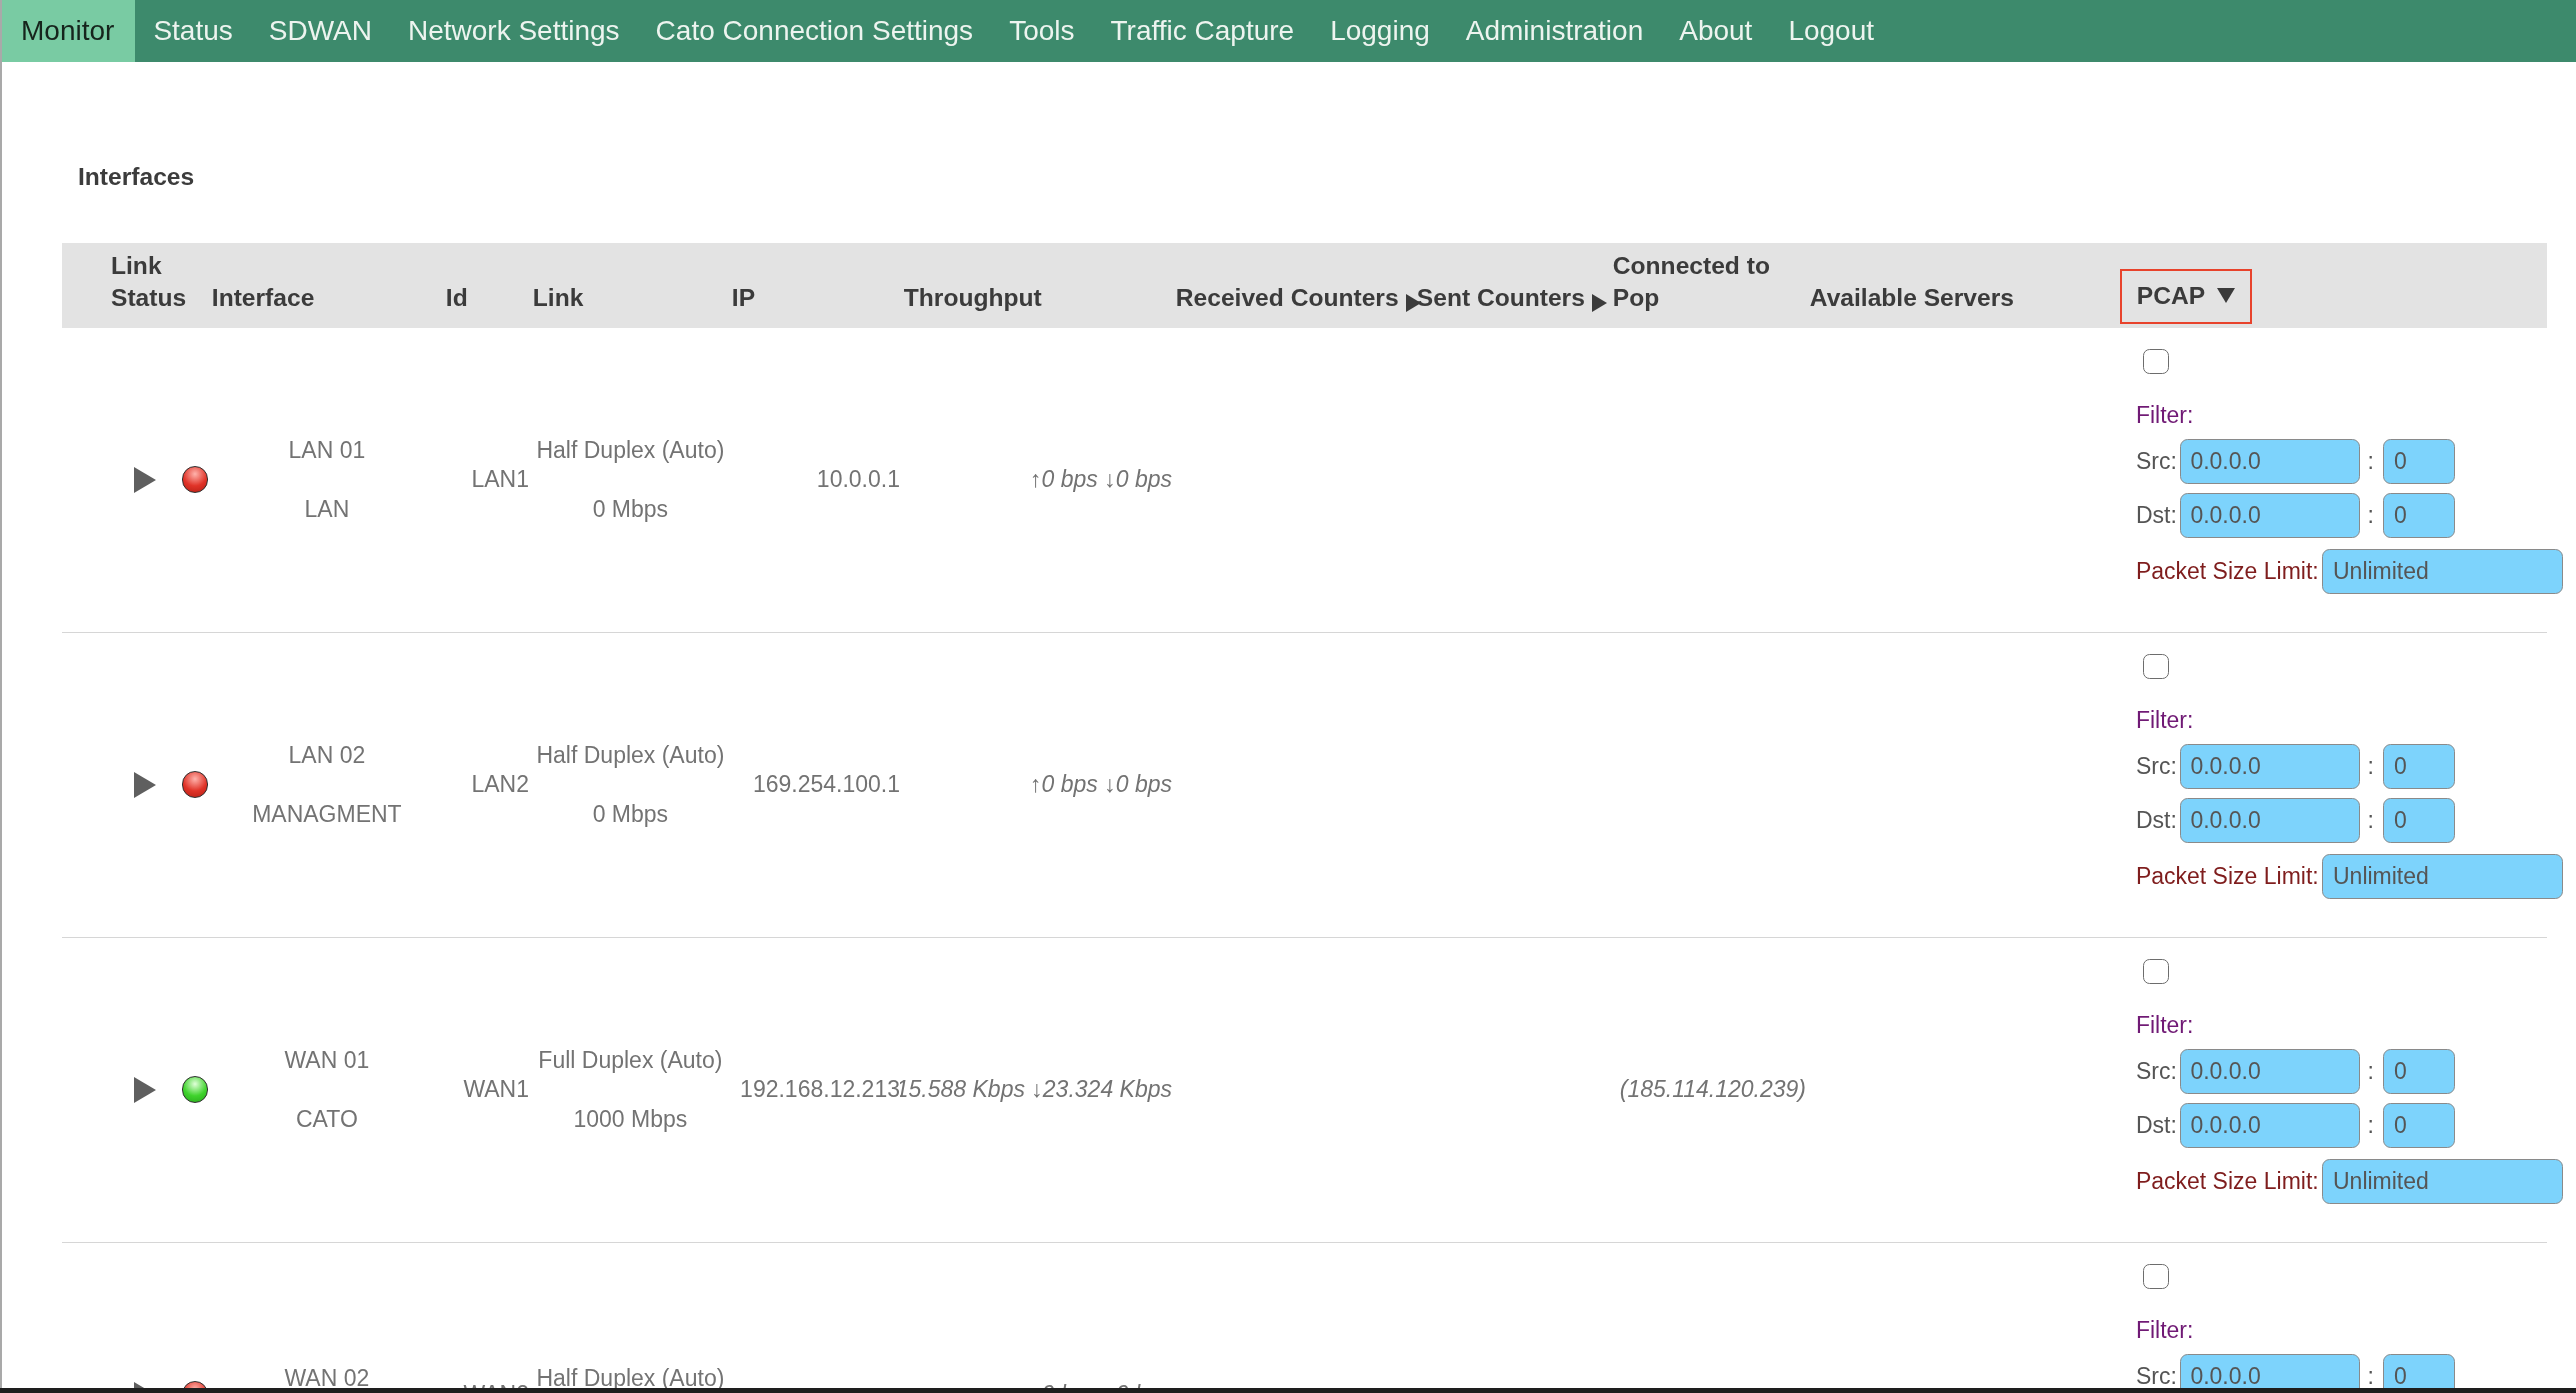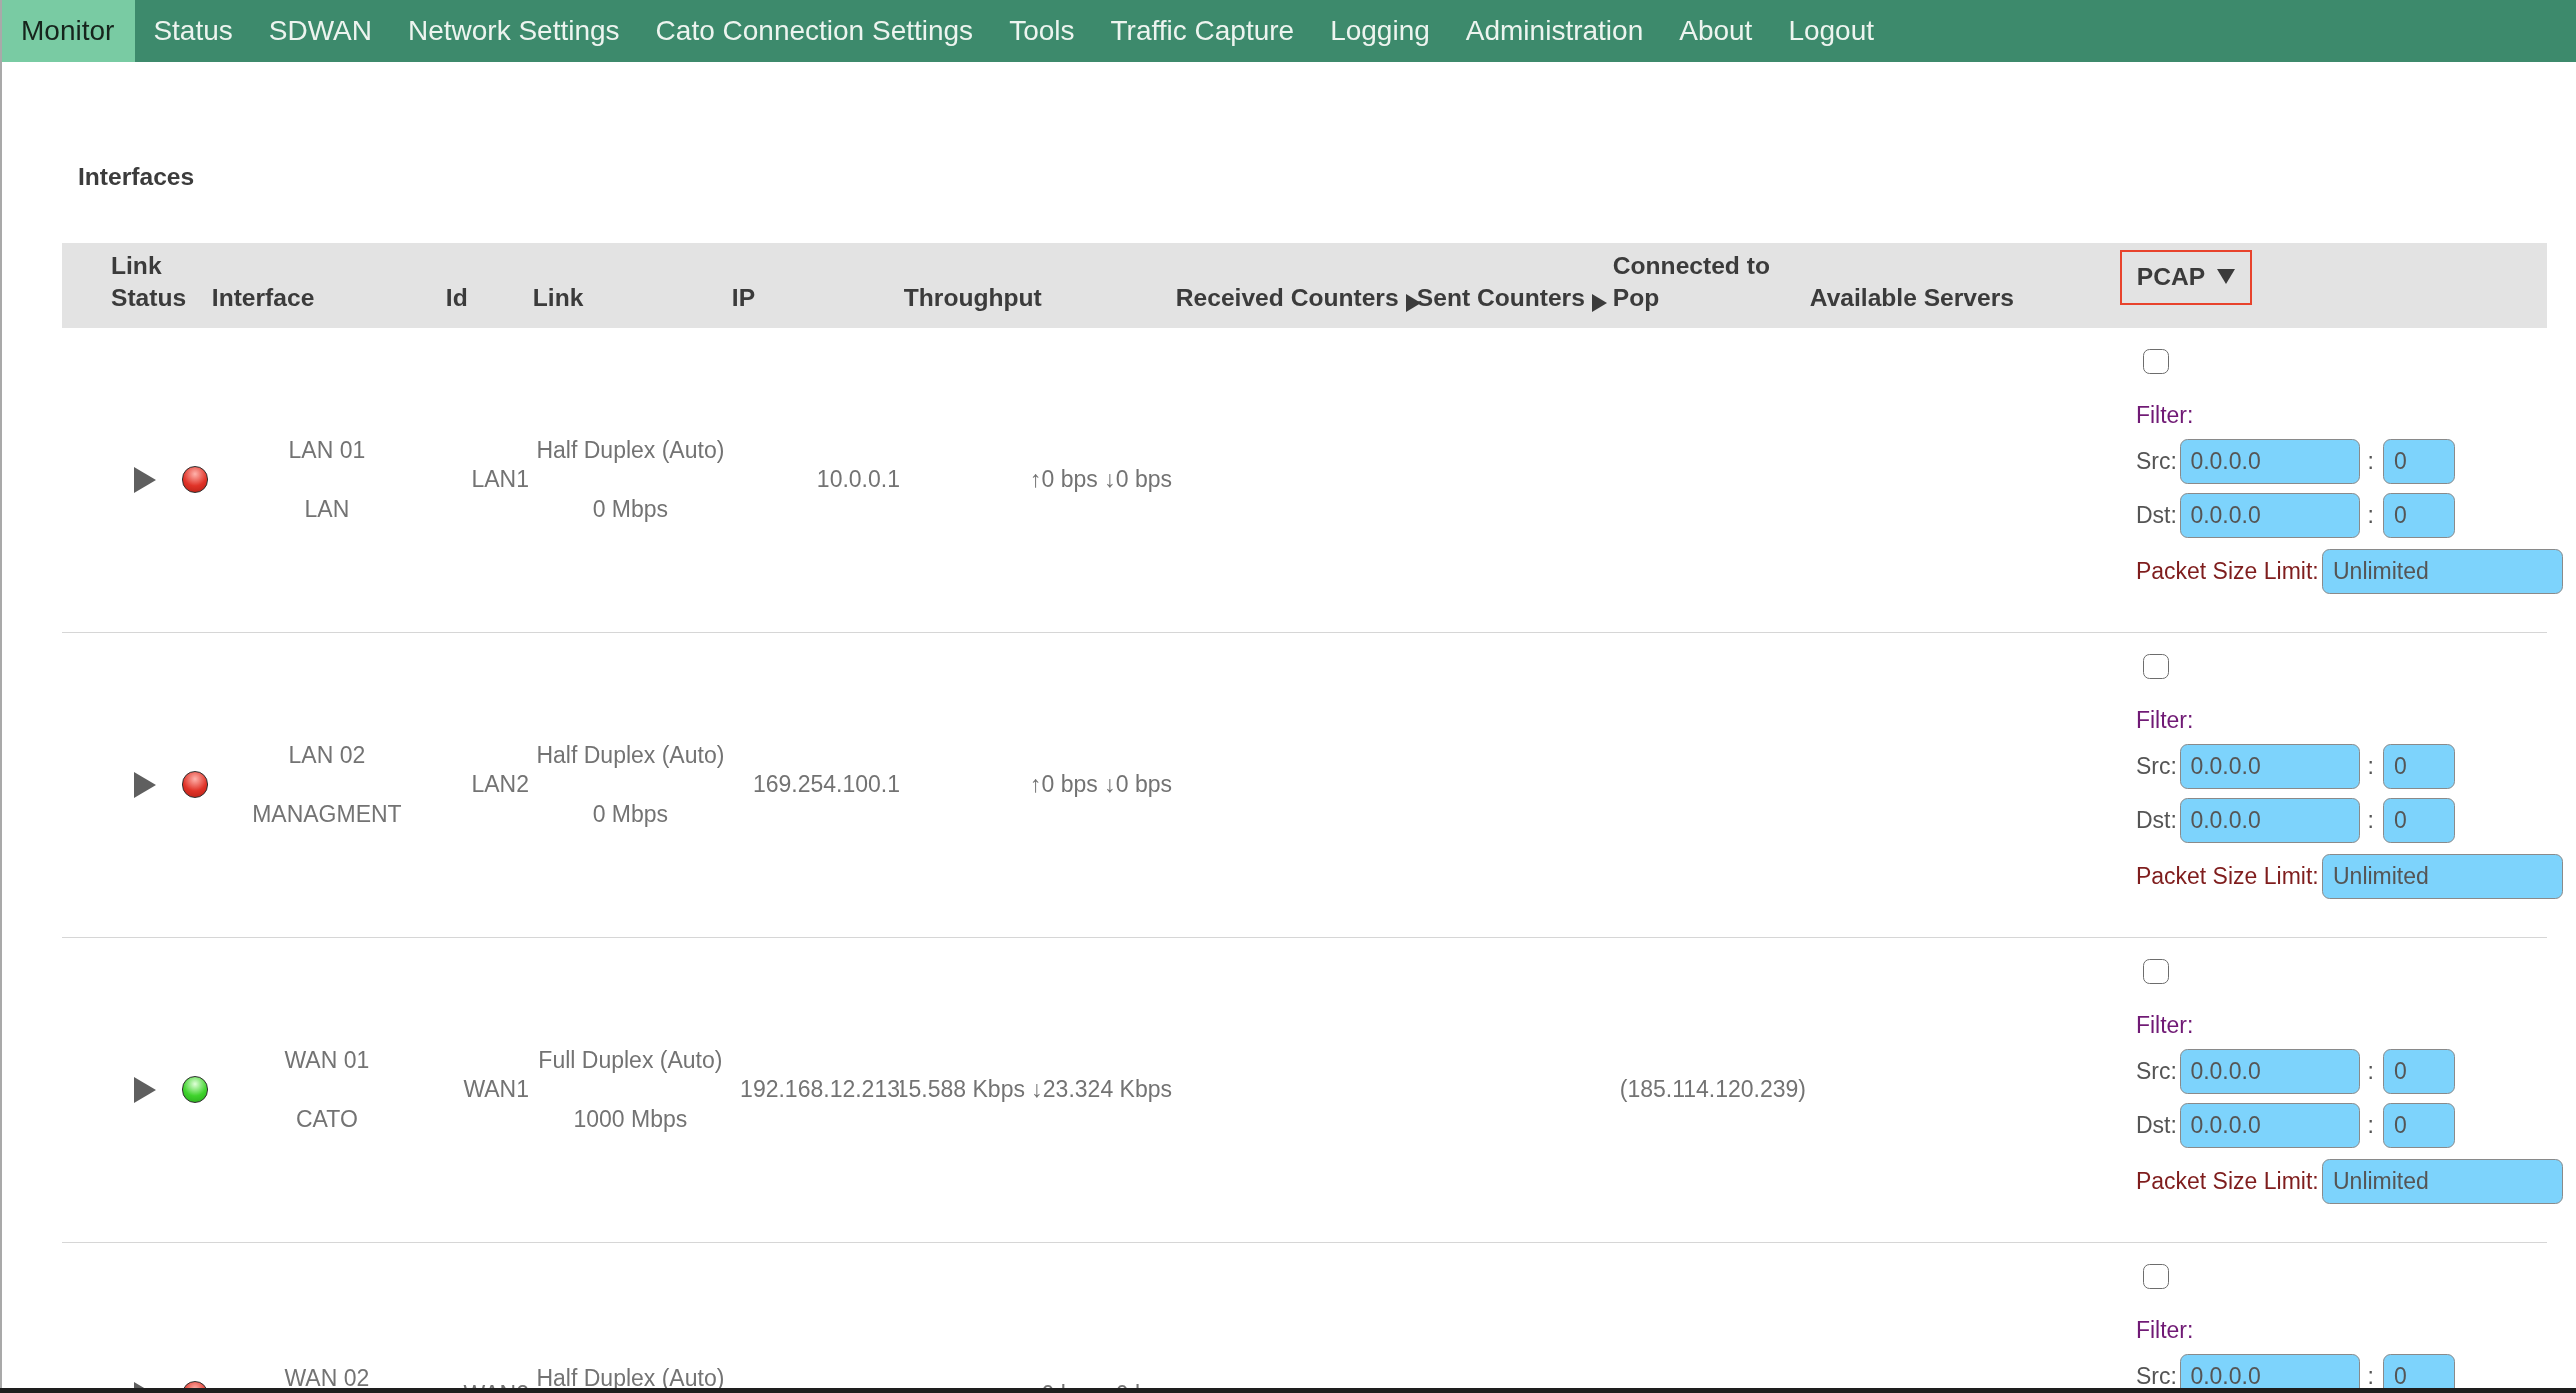--- a/index.html
+++ b/index.html
@@ -38,36 +38,36 @@
   .tri-right {
     width:0; height:0; border-left:15px solid #3b3b3b;
     border-top:9.5px solid transparent; border-bottom:9.5px solid transparent;
     display:inline-block; margin:0 0 2.8px 7.6px;
   }
   .tri-down {
     width:0; height:0; border-top:15px solid #3b3b3b;
     border-left:9.5px solid transparent; border-right:9.5px solid transparent;
     display:inline-block; margin:0 0 1.9px 11.4px;
   }
-  .th.h-pcap { padding-bottom:23px; }
+  .th.h-pcap { padding-bottom:4px; }
   .pcap-box {
     display:flex; align-items:center;
     border:2.8px solid var(--pcap-highlight,#e8432c);
     padding:9.5px 15px; margin-left:-18px;
   }
 
   
   .row { height:305px; box-sizing:border-box; border-bottom:0.9px solid #d6d6d6; }
   .cell {
     display:flex; align-items:center; padding-left:3.8px;
     font-size:23px; color:#737373; overflow:hidden; white-space:nowrap;justify-content:flex-end;
   }
   .two-line { flex-direction:column; justify-content:center; align-items:center; row-gap:32px; line-height:1.15; }
   .c-status { padding-left:9.5px; gap:25.6px; }
-  .c-throughput, .c-pop { padding-left:0; }
+  .c-throughput, .c-pop { padding-left:0;font-style:italic; }
 
   .expander {
     width:0; height:0; border-left:22px solid #5f5f5f;
     border-top:13.2px solid transparent; border-bottom:13.2px solid transparent;
     cursor:pointer; flex:none;
   }
   .dot { width:26.5px; height:26.5px; border-radius:50%; border:1.9px solid #2e2e2e; box-sizing:border-box; flex:none; }
   .dot-down { background:radial-gradient(circle at 50% 28%, #ffb3ac 0%, var(--status-down,#e03328) 55%, #b31d12 100%); }
   .dot-up   { background:radial-gradient(circle at 50% 28%, #e0ffd9 0%, var(--status-up,#3fd32c) 55%, #27a61b 100%); }
 

